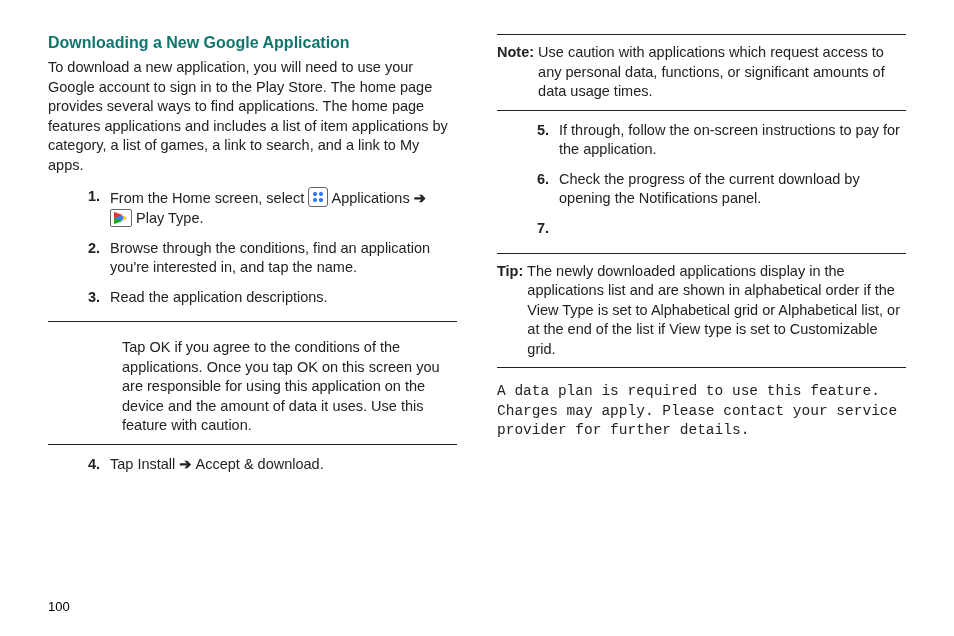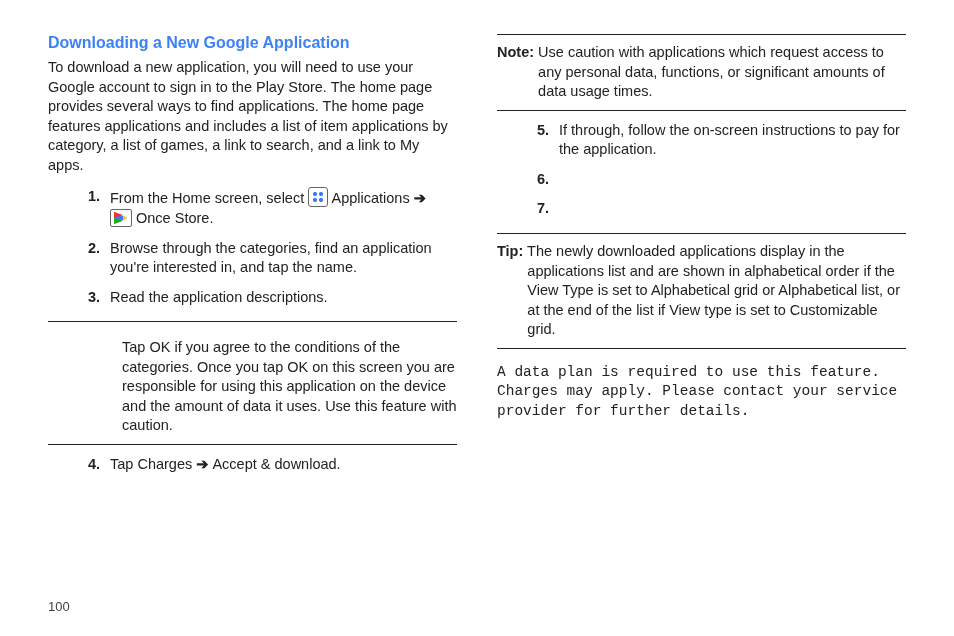--- a/index.html
+++ b/index.html
@@ -1,33 +1,33 @@
 <!DOCTYPE html>
 <html><head>
 <meta charset="utf-8">
 <style>
   html,body{margin:0;padding:0;background:#fff;}
   .page{width:954px;height:636px;position:relative;font-family:Arial,Helvetica,sans-serif;color:#222;}
   .cols{display:flex;gap:40px;padding:34px 48px 0 48px;}
   .col{flex:1;min-width:0;}
-  h3.section-title{color:#3b82f6;font-size:16px;font-weight:bold;margin:0 0 6px 0;letter-spacing:0;}
+  h3.section-title{color:#0f766e;font-size:16px;font-weight:bold;margin:0 0 6px 0;letter-spacing:0;}
   p.intro{font-size:14.5px;line-height:1.35;margin:0 0 10px 0;}
   ol.steps{list-style:none;margin:0;padding:0;}
   ol.steps > li{display:flex;align-items:flex-start;padding:2px 0 8px 26px;font-size:14.5px;line-height:1.35;}
   ol.steps > li .num{width:26px;flex:0 0 26px;text-align:right;padding-right:10px;font-weight:bold;}
   ol.steps > li .body{flex:1;position:relative;}
   .b{font-weight:normal;}
   .arrow{font-weight:bold;}
   .rule{border-top:1.5px solid #222;margin:6px 0 8px 0;}
   .callout{font-size:14.5px;line-height:1.35;margin:0 0 8px 0;}
   .callout .lead{font-weight:bold;}
   .callout .rest{}
   .callout .hang{padding-left:74px;display:block;}
   .callout-para2{padding-left:74px;font-size:14.5px;line-height:1.35;margin:16px 0 8px 0;}
-  .page-num{position:absolute;left:48px;bottom:22px;font-size:13px;color:#404040;text-align:center;}
+  .page-num{position:absolute;left:48px;bottom:22px;font-size:13px;color:#000000;text-align:center;}
   
   .icon{display:inline-block;vertical-align:-4px;border:1px solid #666;background:#fff;}
   .icon-apps{width:18px;height:18px;position:relative;border-radius:3px;background:#fff;}
   .icon-apps::before{content:"";position:absolute;inset:3px;background:
     radial-gradient(circle at 25% 25%, #3a7cff 2px, transparent 2.2px),
     radial-gradient(circle at 75% 25%, #3a7cff 2px, transparent 2.2px),
     radial-gradient(circle at 25% 75%, #3a7cff 2px, transparent 2.2px),
     radial-gradient(circle at 75% 75%, #3a7cff 2px, transparent 2.2px);}
   .icon-play{width:20px;height:16px;position:relative;border-radius:2px;}
   .icon-play svg{width:100%;height:100%;display:block;}
@@ -53,63 +53,64 @@
             <span class="icon icon-apps"></span>
             <span class="b">Applications</span><span class="arrow"> ➔</span><br>
             <span class="icon icon-play">
               <svg viewBox="0 0 20 16">
                   <polygon points="3,2 16,8 3,14" fill="#3a7cff"></polygon>
                   <polygon points="3,2 12,5 3,8" fill="#e33"></polygon>
                   <polygon points="3,8 12,11 3,14" fill="#2a2"></polygon>
                   <polygon points="12,5 16,8 12,11" fill="#fc0"></polygon>
                 </svg>
             </span>
-            <span class="b"> Once Store</span><span>.</span>
+            <span class="b"> Play Type</span><span>.</span>
           </span>
         </li>
         <li>
           <span class="num">2.</span>
-          <span class="body">Browse through the categories, find an application you're interested in, and tap the name.</span>
+          <span class="body">Browse through the conditions, find an application you're interested in, and tap the name.</span>
         </li>
         <li>
           <span class="num">3.</span>
           <span class="body">Read the application descriptions.</span>
         </li>
       </ol>
 
       <div class="rule"></div>
       <p class="callout-para2">
-        <span>Tap </span><span class="b">OK</span><span> if you agree to the conditions of the categories. Once you tap </span><span class="b">OK</span><span> on this screen you are responsible for using this application on the device and the amount of data it uses. Use this feature with caution.</span>
+        <span>Tap </span><span class="b">OK</span><span> if you agree to the conditions of the applications. Once you tap </span><span class="b">OK</span><span> on this screen you are responsible for using this application on the device and the amount of data it uses. Use this feature with caution.</span>
       </p>
       <div class="rule"></div>
 
       <ol class="steps">
         <li>
           <span class="num">4.</span>
           <span class="body">
-            <span>Tap </span><span class="b">Charges</span><span class="arrow"> ➔ </span><span class="b">Accept &amp; download</span><span>.</span>
+            <span>Tap </span><span class="b">Install</span><span class="arrow"> ➔ </span><span class="b">Accept &amp; download</span><span>.</span>
           </span>
         </li>
       </ol>
     </div>
 
     <div class="col">
       <div class="rule" style="margin-top:0;"></div>
       <div class="callout note" style="padding-left: 41.0625px; text-indent: -41.0625px;">
         <span class="lead">Note:</span><span class="rest"> Use caution with applications which request access to any personal data, functions, or significant amounts of data usage times.</span>
       </div>
       <div class="rule"></div>
 
       <ol class="steps" style="margin-top:8px;">
         <li>
           <span class="num">5.</span>
           <span class="body">If through, follow the on-screen instructions to pay for the application.</span>
         </li>
         <li>
           <span class="num">6.</span>
+          <span class="body">Check the progress of the current download by opening the Notifications panel.</span>
         </li>
         <li>
           <span class="num">7.</span>
         </li>
       </ol>
 
       <div class="rule"></div>
       <div class="callout tip" style="padding-left: 30.3125px; text-indent: -30.3125px;">
         <span class="lead">Tip:</span><span class="rest"> The newly downloaded applications display in the applications list and are shown in alphabetical order if the View Type is set to Alphabetical grid or Alphabetical list, or at the end of the list if View type is set to Customizable grid.</span>
       </div>

